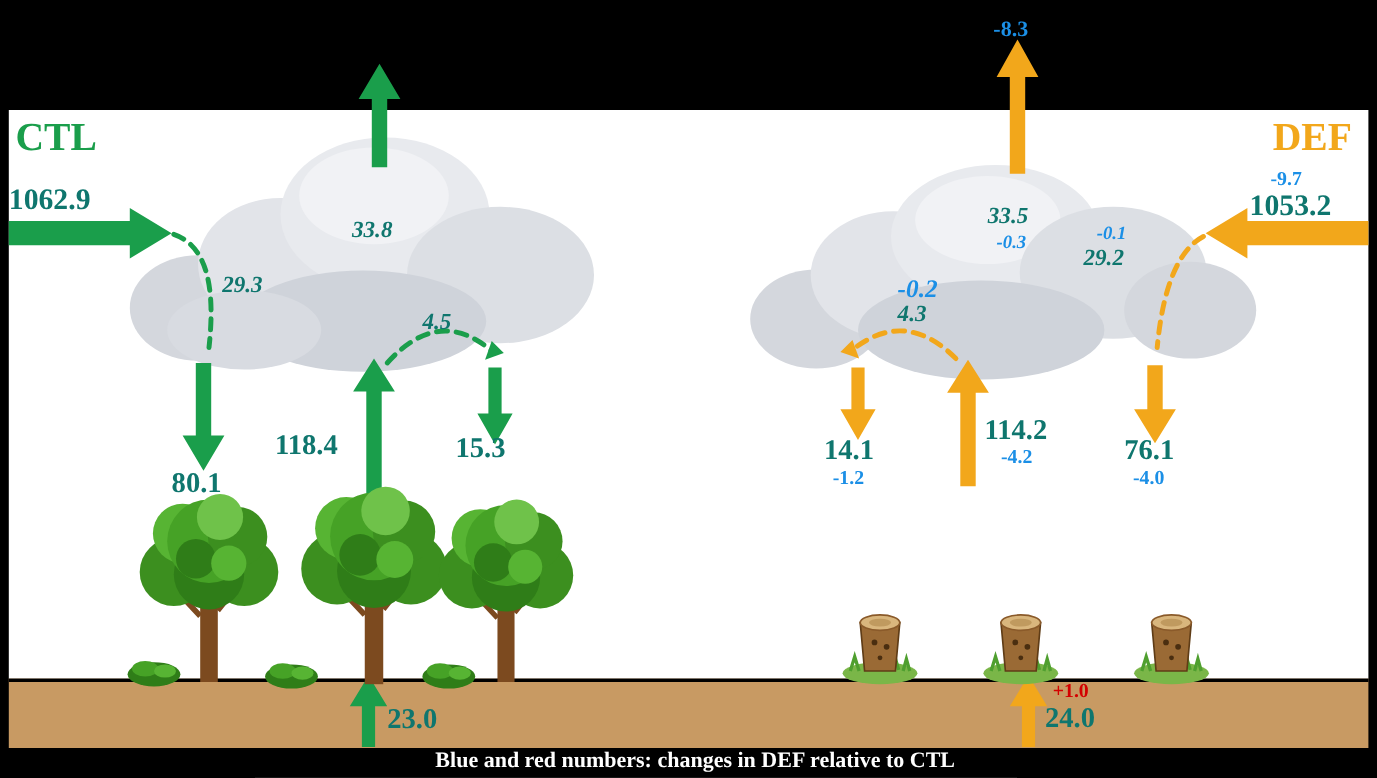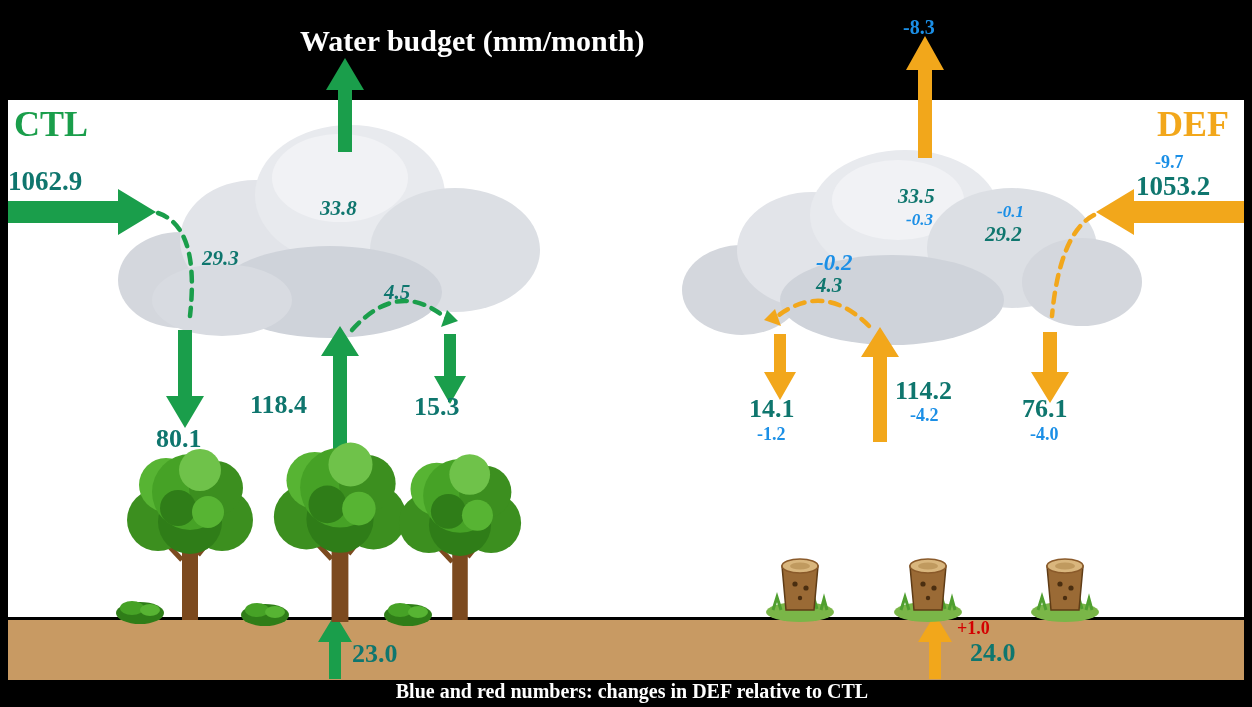--- a/index.html
+++ b/index.html
@@ -125,21 +125,20 @@
       <use href="#bush" transform="translate(408,622)"></use>
     </g>
 
     <g>
       <use href="#stump" transform="translate(800,614)"></use>
       <use href="#stump" transform="translate(928,614)"></use>
       <use href="#stump" transform="translate(1065,614)"></use>
     </g>
   </svg>
 
-  <div class="lbl white" id="title">Water budget (mm/month)</div>
   <div class="lbl white" id="caption">Blue and red numbers: changes in DEF relative to CTL</div>
 
   <div class="lbl greenTxt" style="left:14px; top:106px;">CTL</div>
   <div class="lbl num27" style="left:8px; top:168px;">1062.9</div>
   <div class="lbl ital" style="left:320px; top:198px;">33.8</div>
   <div class="lbl ital" style="left:202px; top:248px;">29.3</div>
   <div class="lbl ital" style="left:384px; top:282px;">4.5</div>
   <div class="lbl big" style="left:156px; top:426px;">80.1</div>
   <div class="lbl big" style="left:250px; top:392px;">118.4</div>
   <div class="lbl big" style="left:414px; top:394px;">15.3</div>
@@ -155,15 +154,15 @@
   <div class="lbl ital" style="left:985px; top:224px;">29.2</div>
   <div class="lbl ital blue" style="left:816px; top:251px; font-size:23px;">-0.2</div>
   <div class="lbl ital" style="left:816px; top:275px;">4.3</div>
   <div class="lbl big" style="left:749px; top:396px;">14.1</div>
   <div class="lbl diff blue" style="left:757px; top:425px;">-1.2</div>
   <div class="lbl big" style="left:895px; top:378px;">114.2</div>
   <div class="lbl diff blue" style="left:910px; top:406px;">-4.2</div>
   <div class="lbl big" style="left:1022px; top:396px;">76.1</div>
   <div class="lbl diff blue" style="left:1030px; top:425px;">-4.0</div>
   <div class="lbl diff red" style="left:957px; top:619px;">+1.0</div>
-  <div class="lbl big" style="left:950px; top:640px;margin-left:20px;">24.0</div>
+  <div class="lbl big" style="left:950px; top:640px;">24.0</div>
 
 </div>
 
 </body></html>

